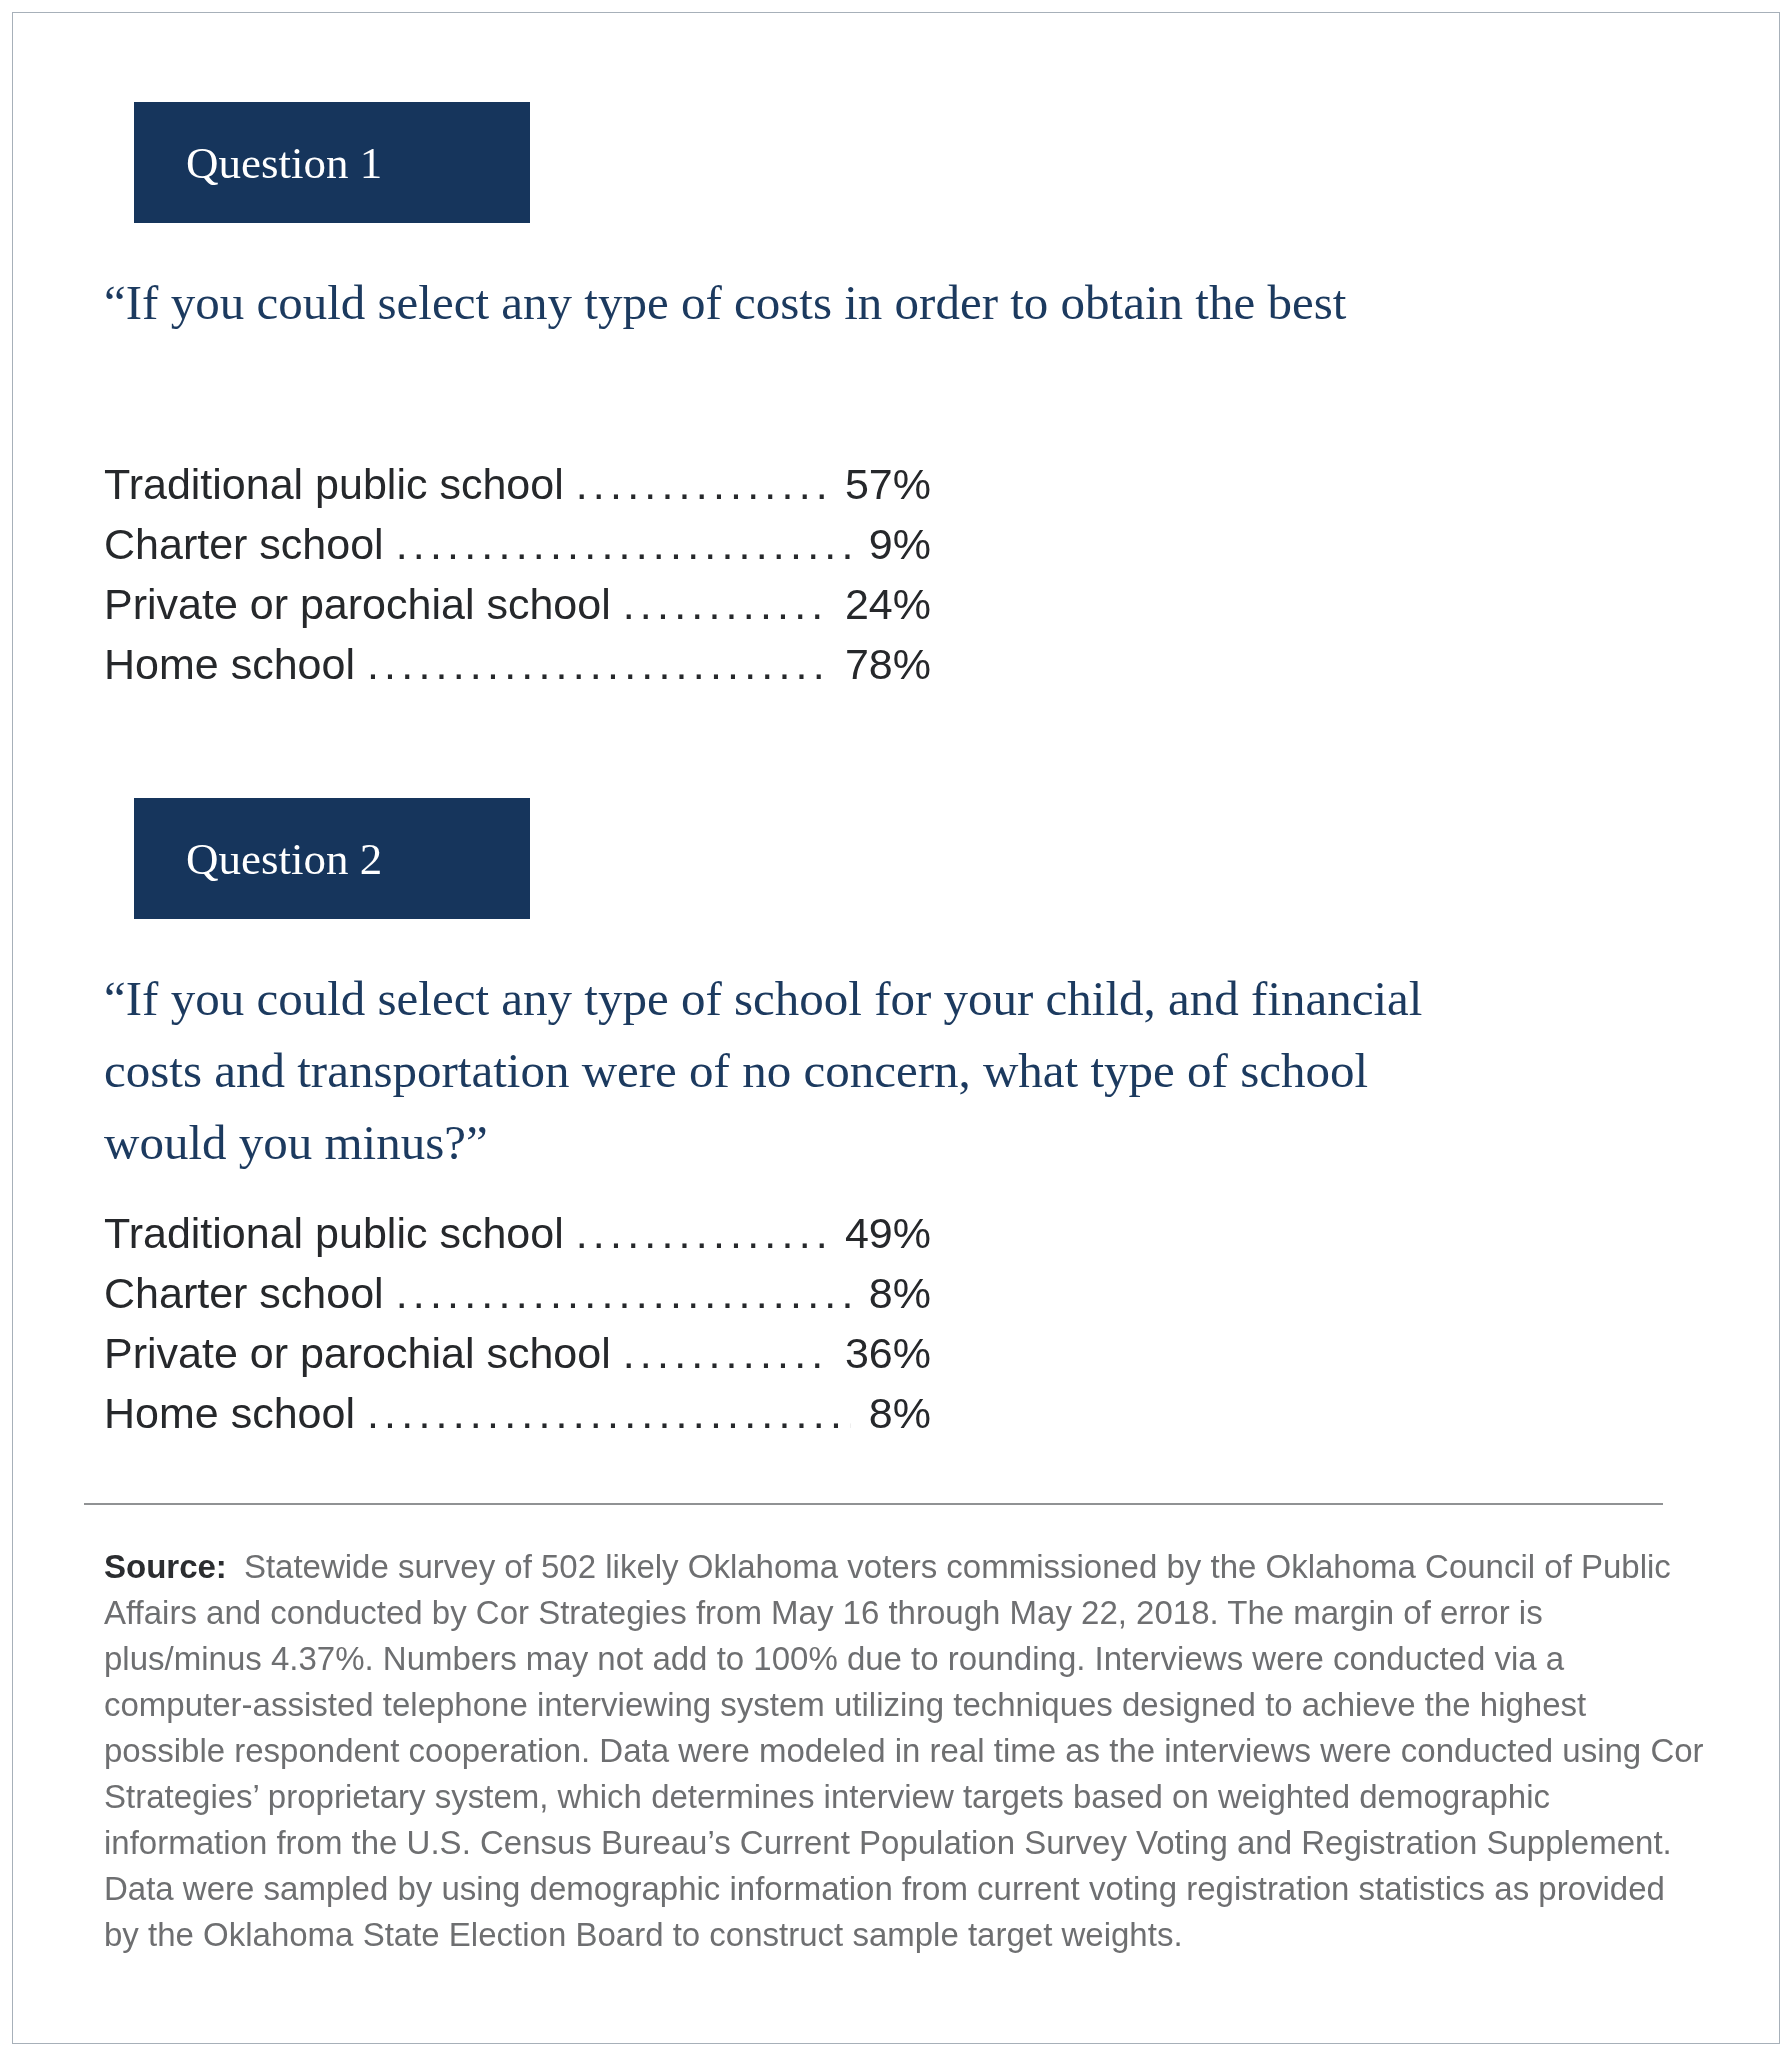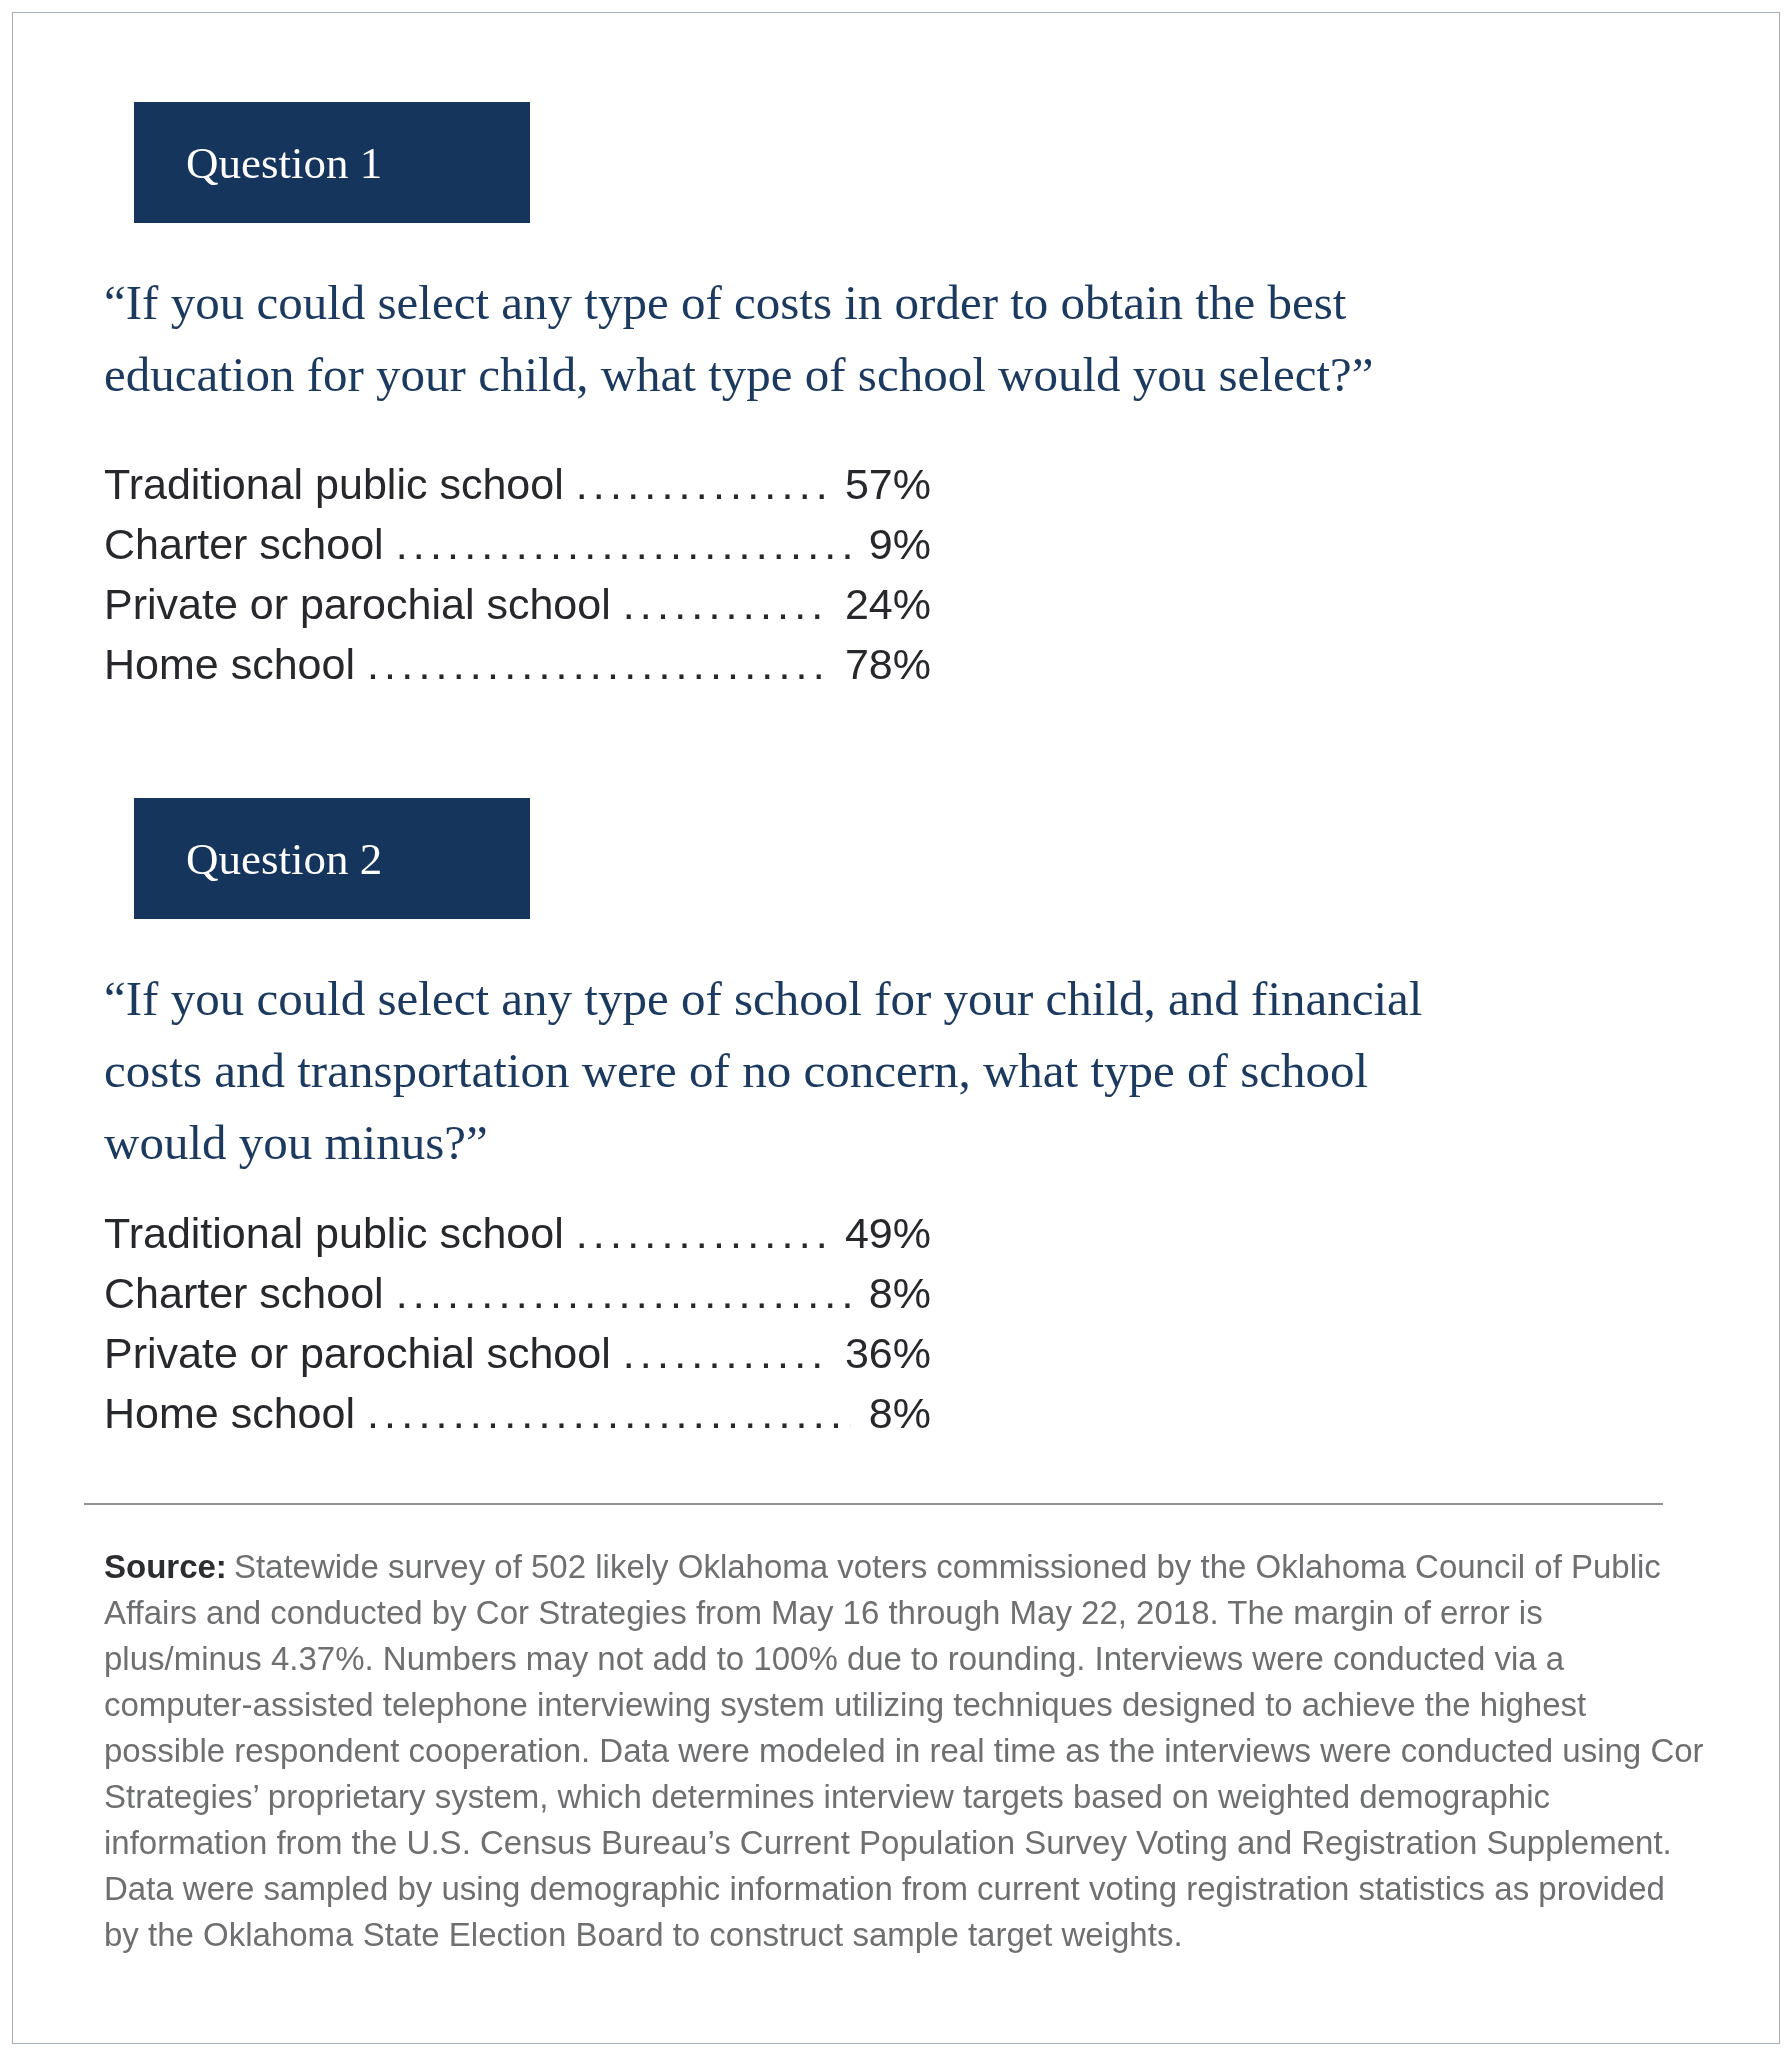--- a/index.html
+++ b/index.html
@@ -101,35 +101,34 @@
     top: 1544px;
     width: 1601px;
     margin: 0;
     font-size: 33px;
     line-height: 46px;
     color: var(--source-text, #6e6f71);
   }
   .source-label {
     font-weight: bold;
     color: var(--source-label, #2b2d30);
-    margin-right: 7px;
+    margin-right: 17px;
   }
 </style>
 </head>
 <body>
 
 <div class="frame"></div>
 
 <div class="qbox" id="q1-box">
   <span>Question 1</span>
 </div>
 
 <div class="quote" id="q1-quote">
   <div>“If you could select any type of costs in order to obtain the best</div>
-  <div>education for your child, what type of school would you select?”</div>
 </div>
 
 <div class="answers" id="q1-answers">
   <div class="row">
     <span class="alabel">Traditional public school</span>
     <span class="dots"></span>
     <span class="aval">57%</span>
   </div>
   <div class="row">
     <span class="alabel">Charter school</span>

